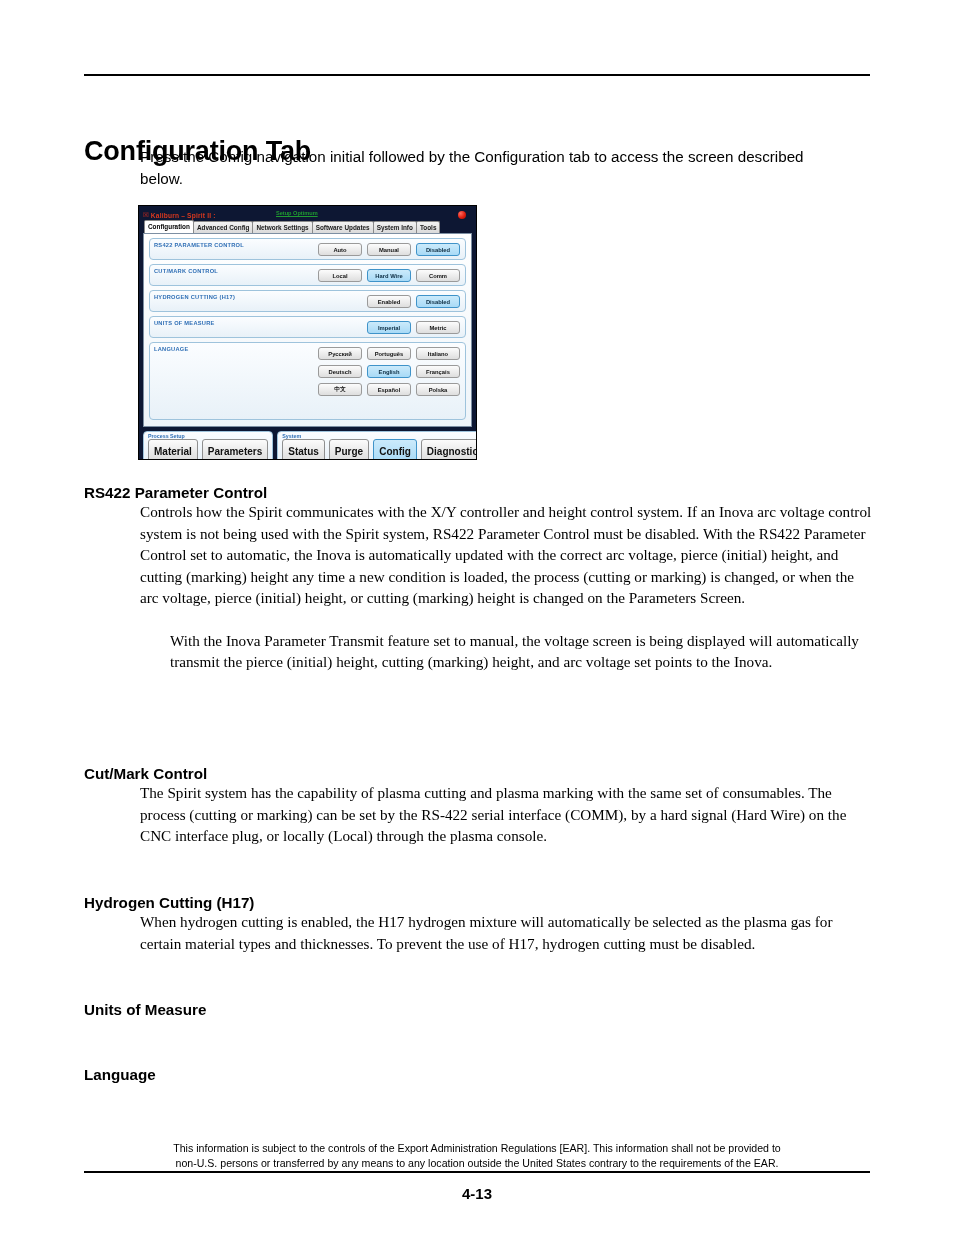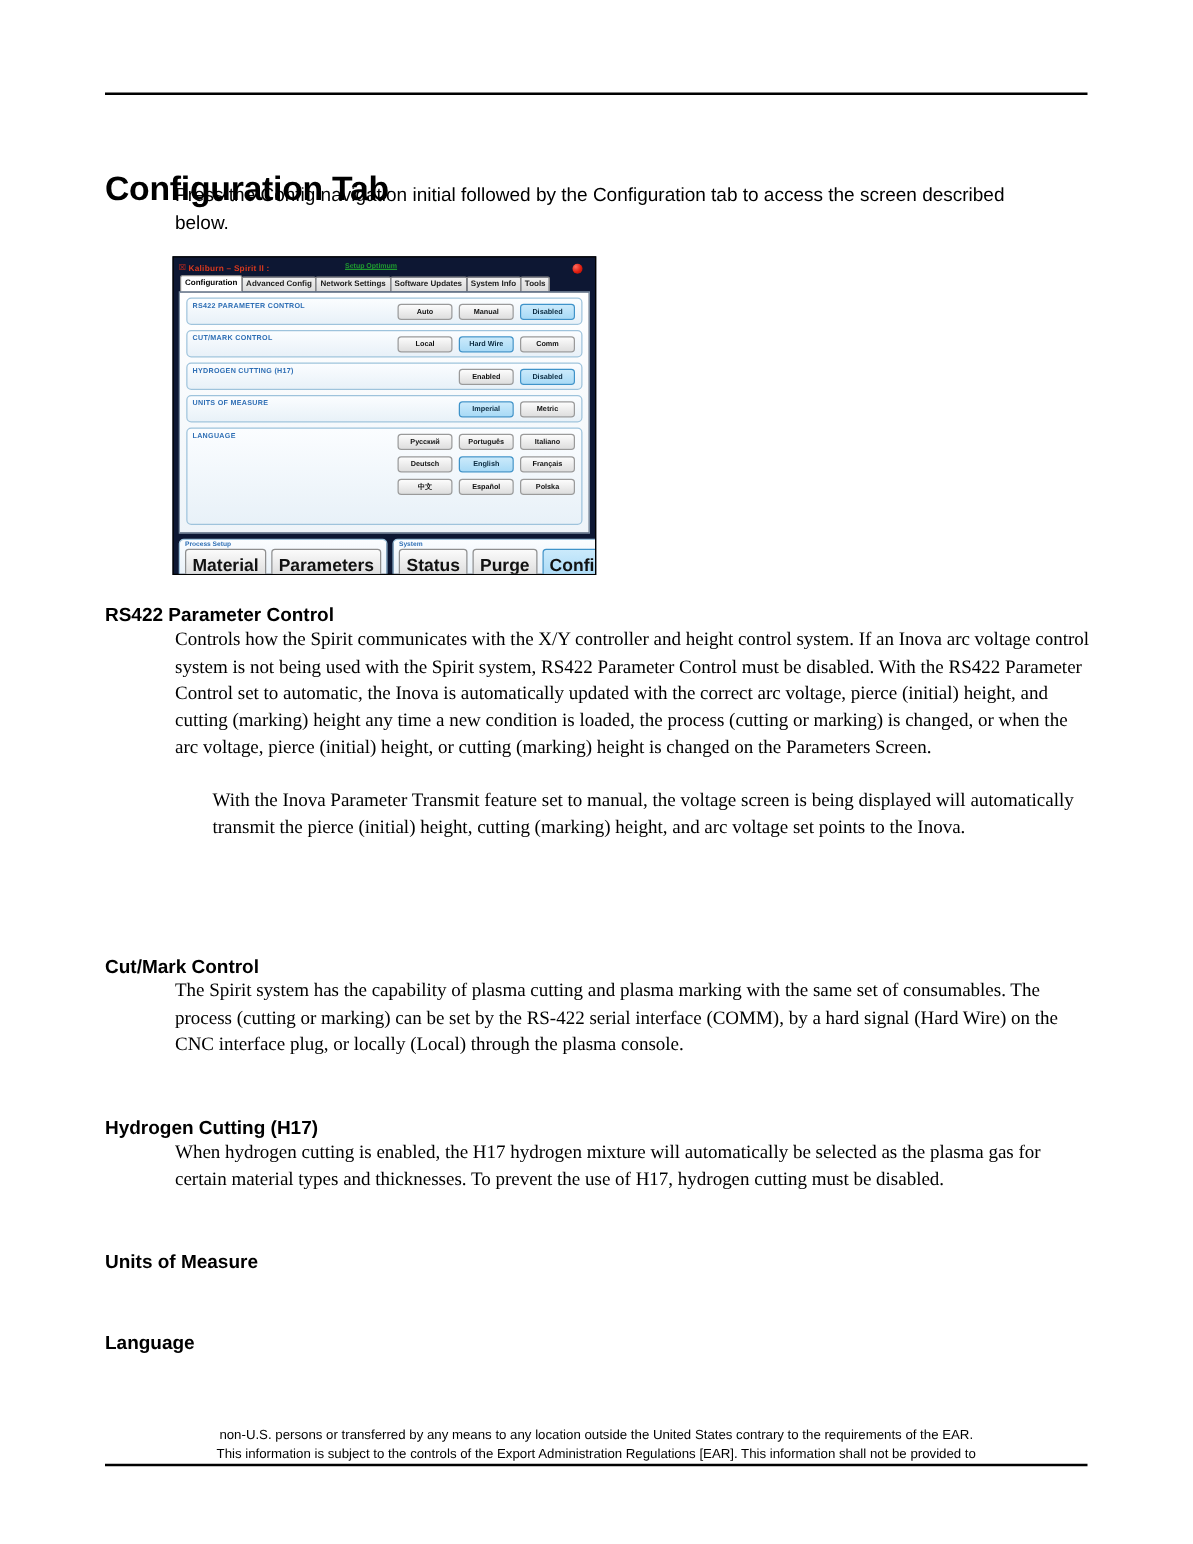--- a/index.html
+++ b/index.html
@@ -162,21 +162,21 @@
     padding: 7px 4px 3px 4px;
     display: flex; gap: 4px;
     height: 33px;
   }
   .navgroup-label {
     position: absolute; left: 4px; top: 1px;
     color: #2f6fb5; font-size: 5.3px; font-weight: bold;
   }
   .nav-btn {
     height: 19px; padding: 12px 5px;
-    font-size: 14px; font-weight: bold;
+    font-size: 10px; font-weight: bold;
     display: flex; align-items: center; justify-content: center;
     background: linear-gradient(#fbfbfb, #d8d8d8);
     border: 1px solid #8f8f8f;
     border-radius: 3px;
     color: #111; white-space: nowrap;
   }
   .nav-btn.selected {
     background: linear-gradient(#cbeafb, #a5d8f6);
     border: 1px solid #3f93c9;
   }
@@ -347,18 +347,19 @@
 
   <div class="section" style="top:1001px;">
     <div class="sec-head">Units of Measure</div>
   </div>
 
   <div class="section" style="top:1066px;">
     <div class="sec-head">Language</div>
   </div>
 
   <div class="footer-text">
+    <div>This information is subject to the controls of the Export Administration Regulations [EAR].  This information shall not be provided to</div>
     <div>non-U.S. persons or transferred by any means to any location outside the United States contrary to the requirements of the EAR.</div>
-    <div>This information is subject to the controls of the Export Administration Regulations [EAR].  This information shall not be provided to</div>
   </div>
   <div class="footer-rule"></div>
+  <div class="page-num">4-13</div>
 
 </div>
 
 </body></html>

